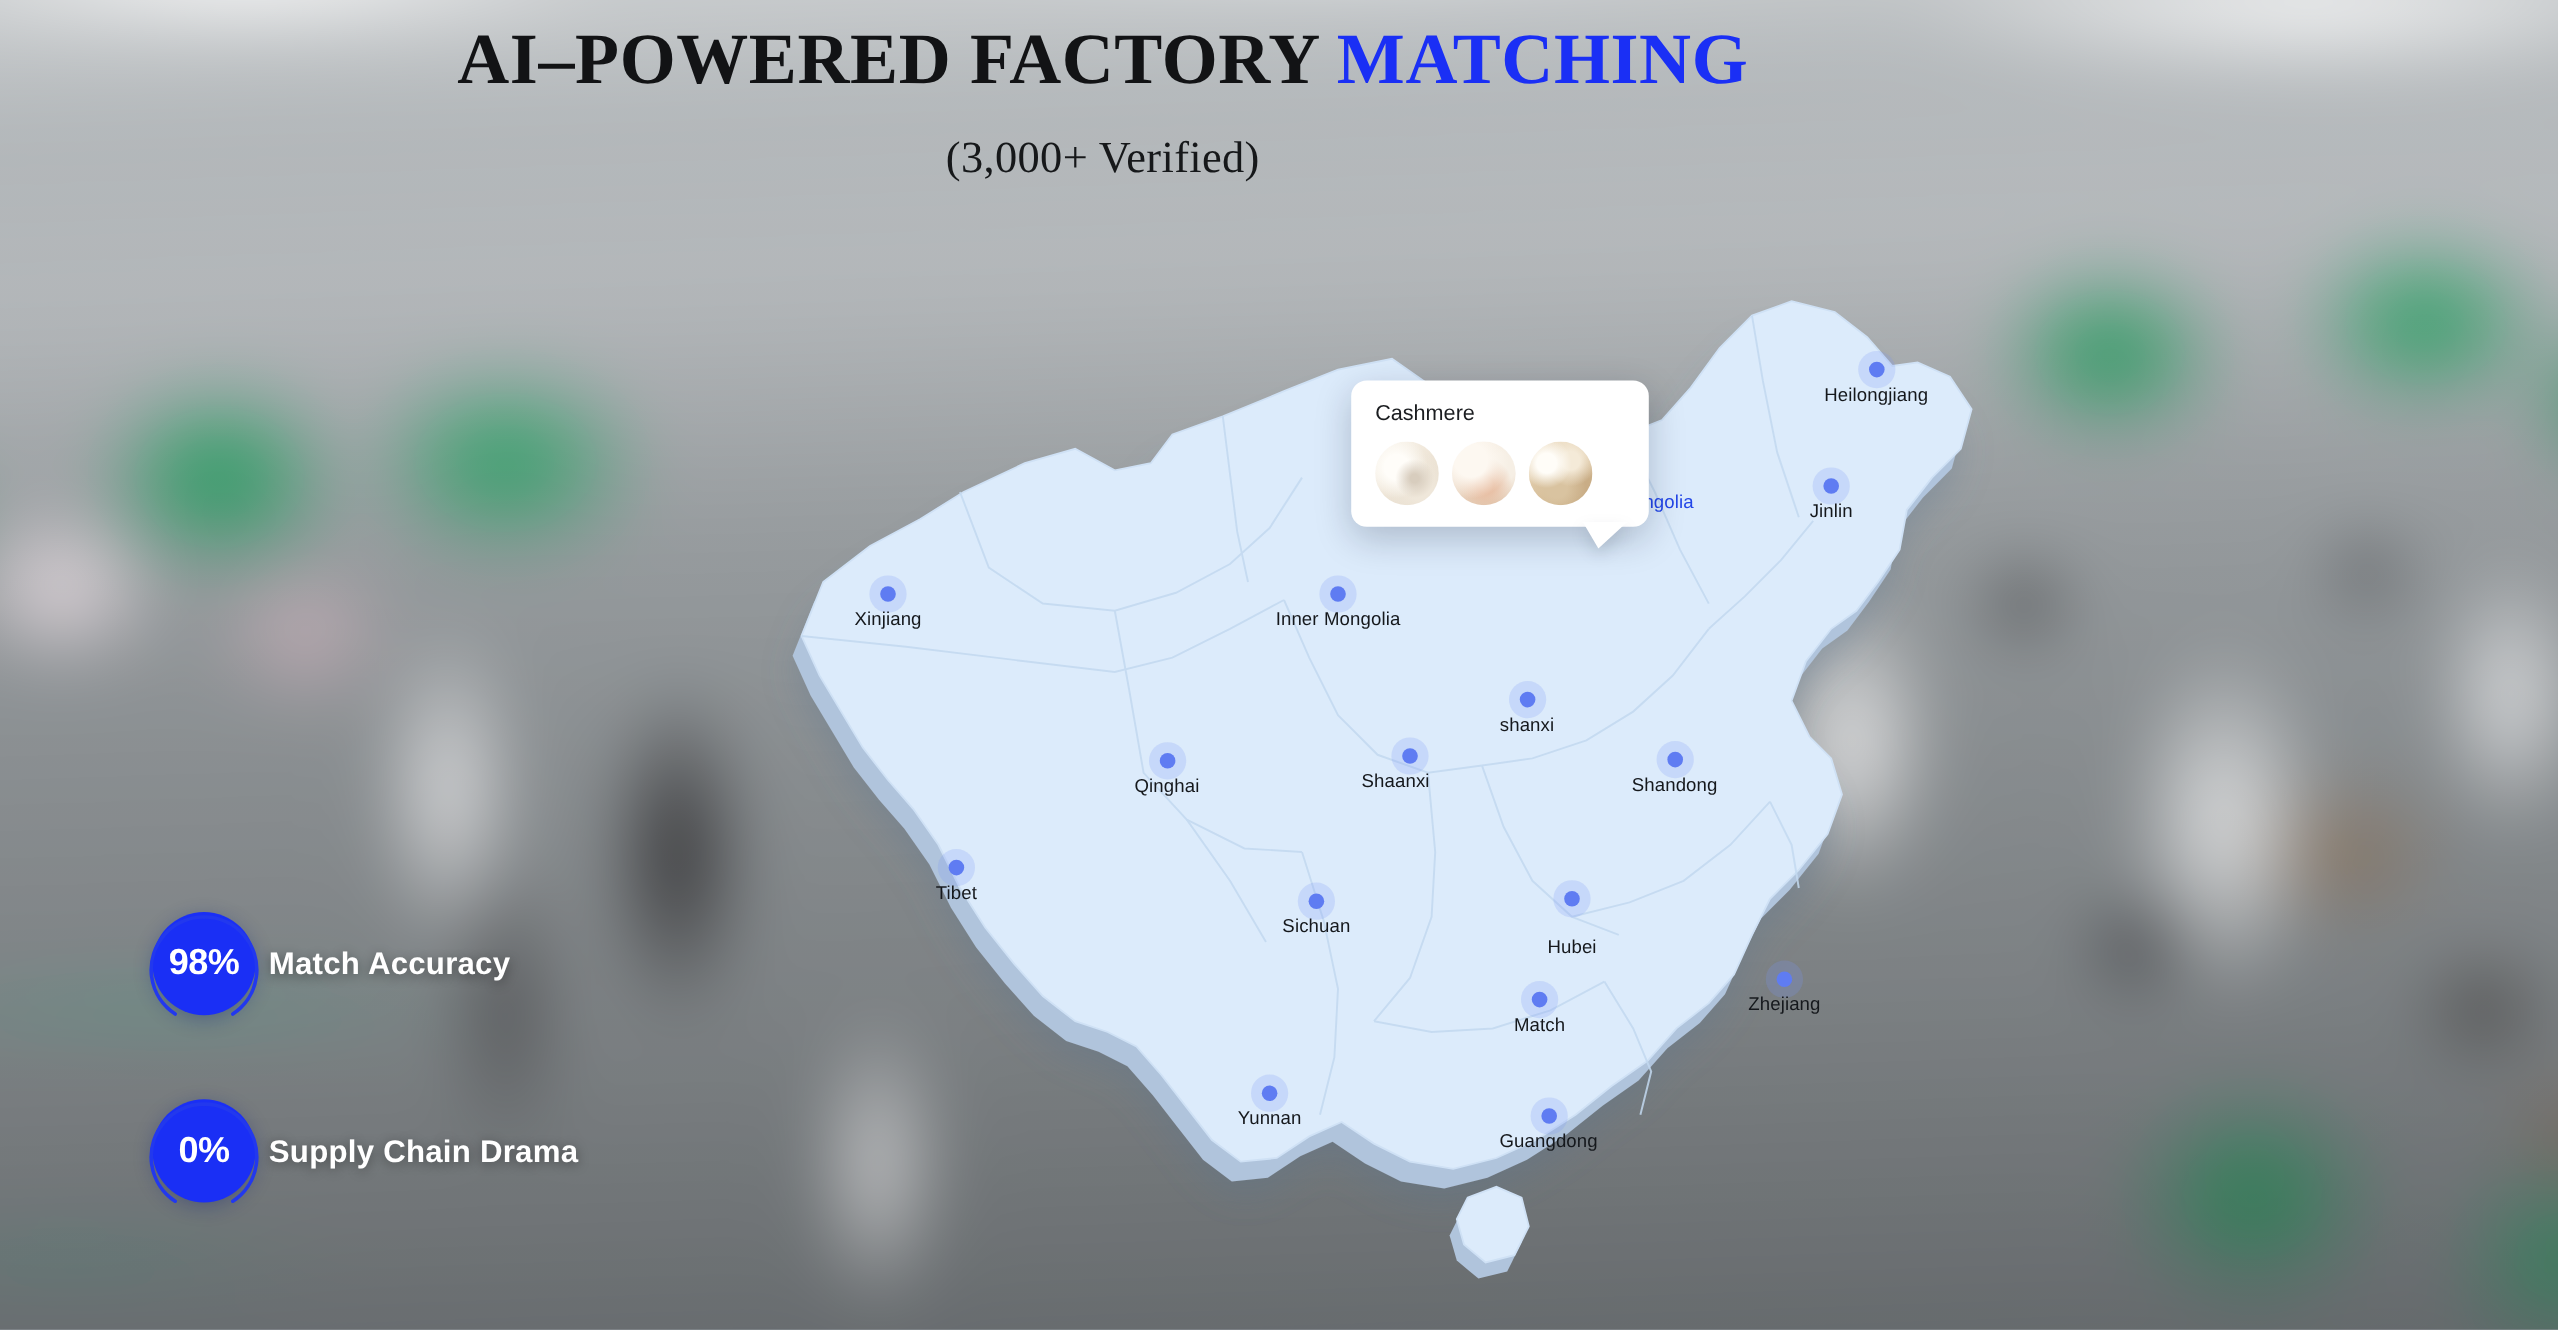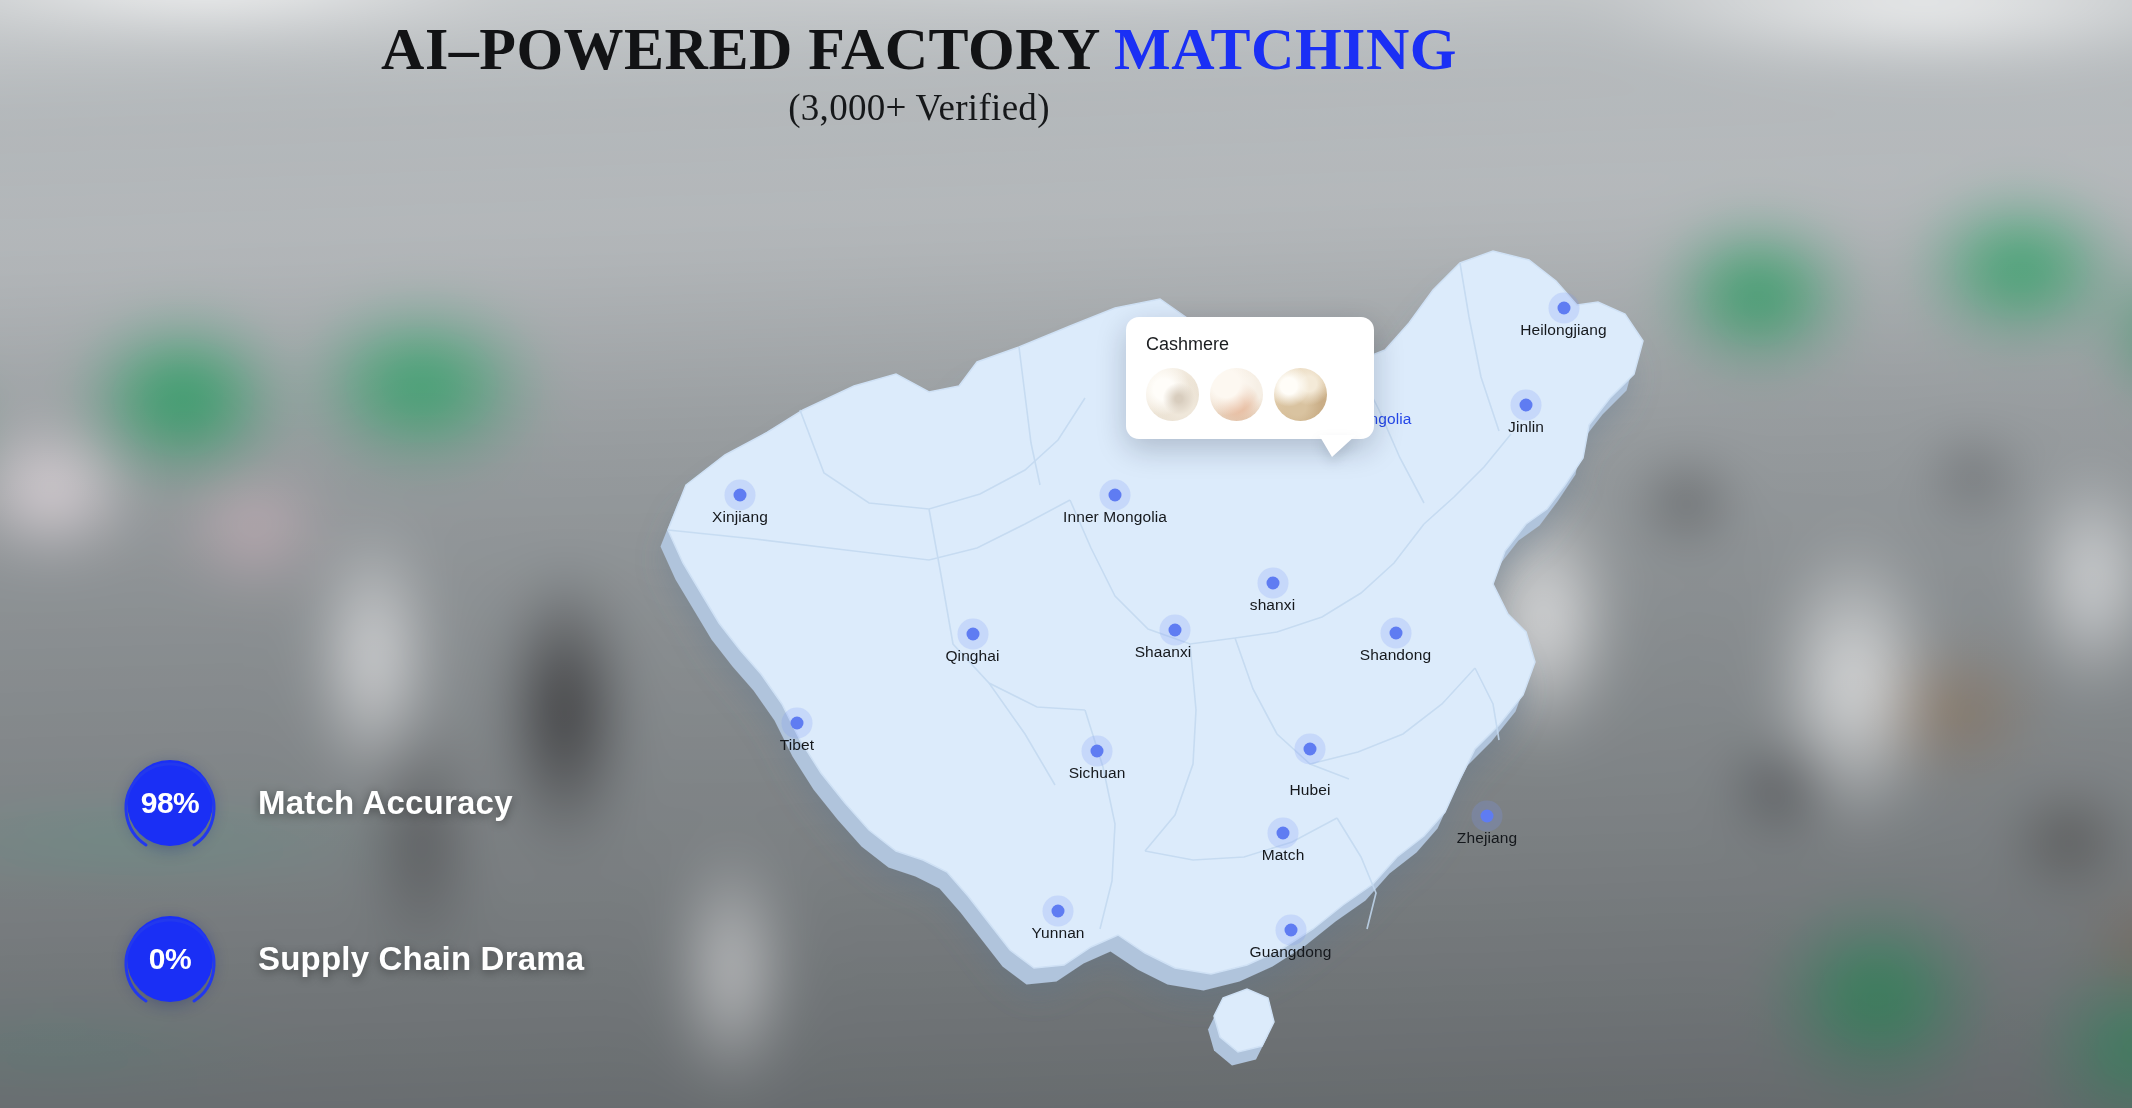--- a/index.html
+++ b/index.html
@@ -69,21 +69,21 @@
   #header {
     position:absolute; top:0; left:6px; width:1826px;
     text-align:center; padding-top:18px; z-index:6;font-family:Liberation Serif, serif;
   }
   #title {
     font-size:60px; font-weight:700; letter-spacing:.5px;
     color:#121315; line-height:1.06; white-space:nowrap;
   }
   #title .accent { color:#1a2ff5; }
   #subtitle {
-    margin-top:4px; font-size:37px; font-weight:400; color:#16181a;
+    margin-top:28px; font-size:37px; font-weight:400; color:#16181a;
     letter-spacing:.3px;
     text-align:center;
   }
 
   
   #map-wrap {
     position:absolute; left:575px; top:215px;
     width:1140px; height:870px; z-index:3;
   }
   #map-svg { width:100%; height:100%; overflow:visible; }
@@ -151,35 +151,35 @@
     border-right:24px solid transparent;
     border-top:22px solid #fff;
     filter:drop-shadow(0 6px 6px rgba(10,20,40,.13));
   }
 
   
   #stats {
     position:absolute; left:116px; bottom:95px; z-index:6;
     display:flex; flex-direction:column; gap:48px;
   }
-  .stat-row { display:flex; align-items:center; gap:34px; }
+  .stat-row { display:flex; align-items:center; }
   .stat-ring-wrap {
     position:relative; width:108px; height:108px; flex:0 0 108px;
     display:flex; align-items:center; justify-content:center;
   }
   .stat-arc { position:absolute; inset:0; }
   .stat-circle {
     width:86px; height:86px; border-radius:50%;
     background:#1a2ff5; color:#fff;
     display:flex; align-items:center; justify-content:center;
     font-size:30px; font-weight:700; letter-spacing:-.5px;
     box-shadow:0 4px 16px rgba(10,25,120,.3);
   }
   .stat-label {
-    font-size:33px; font-weight:700; color:#fff;
+    font-size:26px; font-weight:700; color:#fff;
     letter-spacing:.2px; text-shadow:0 2px 10px rgba(0,0,0,.4);
     white-space:nowrap;
   }
 </style>
 </head>
 <body>
 
 <div id="bg-photo"></div>
 <div id="bg-dim"></div>
 

